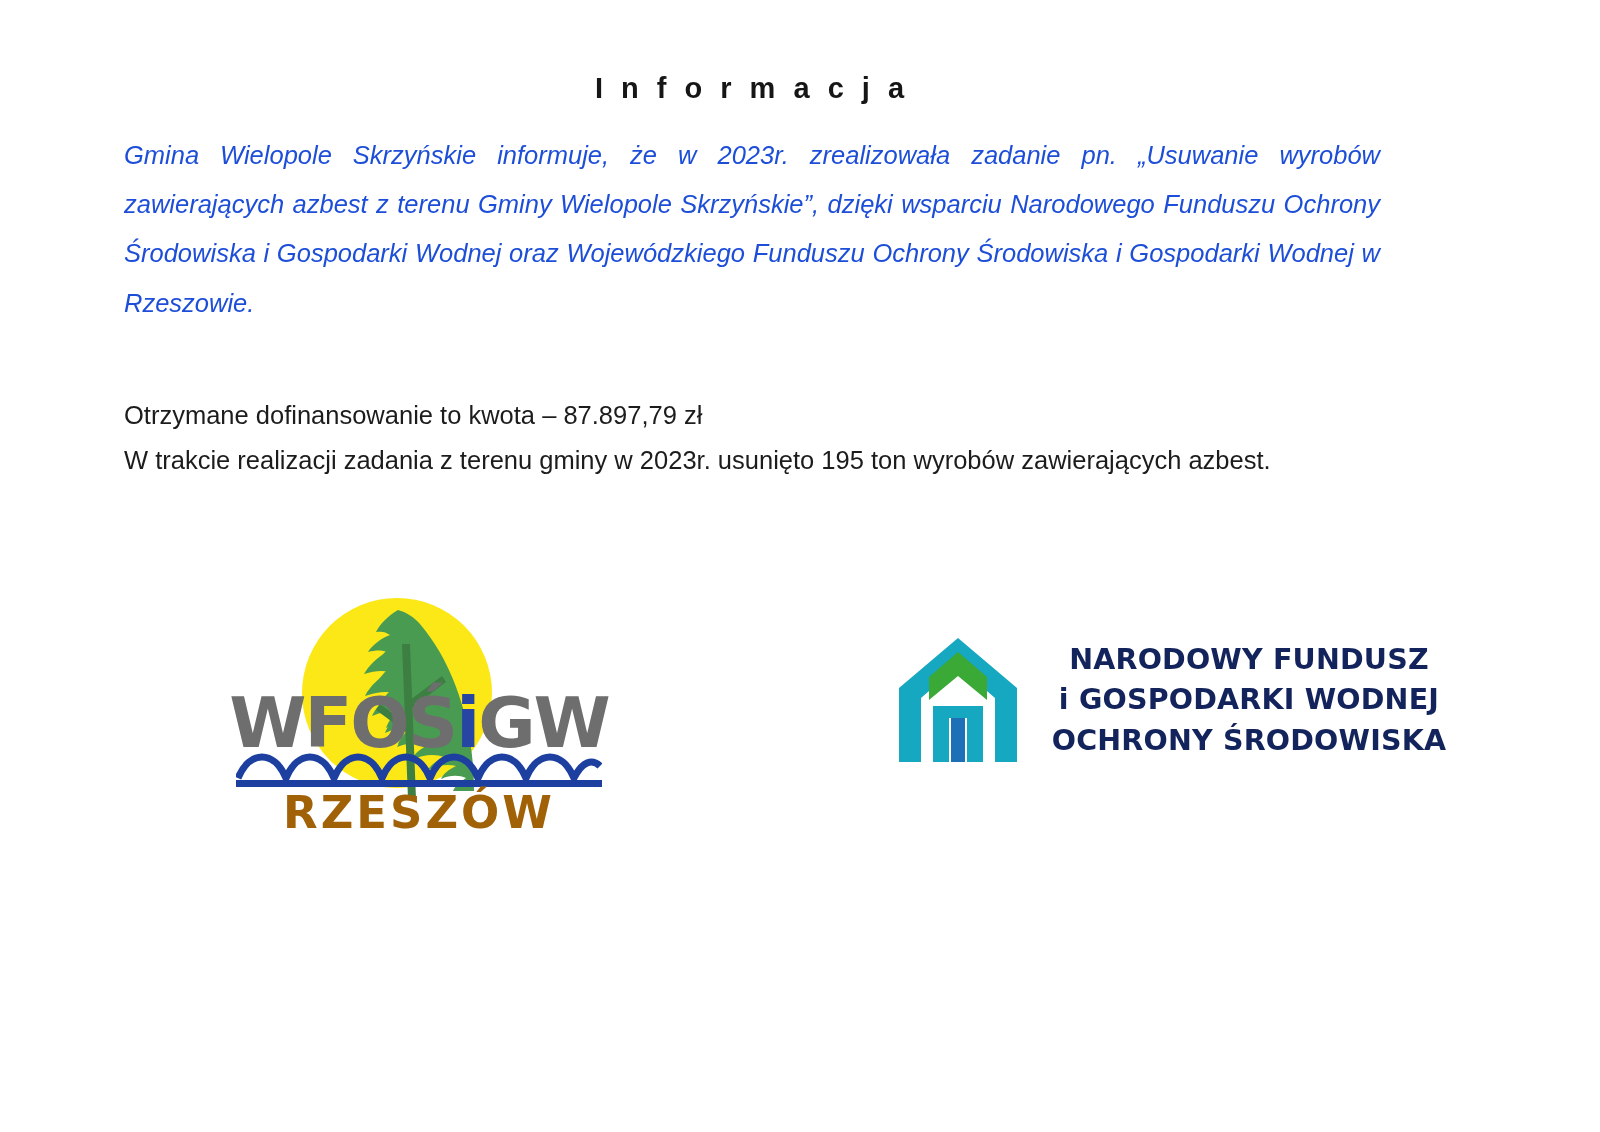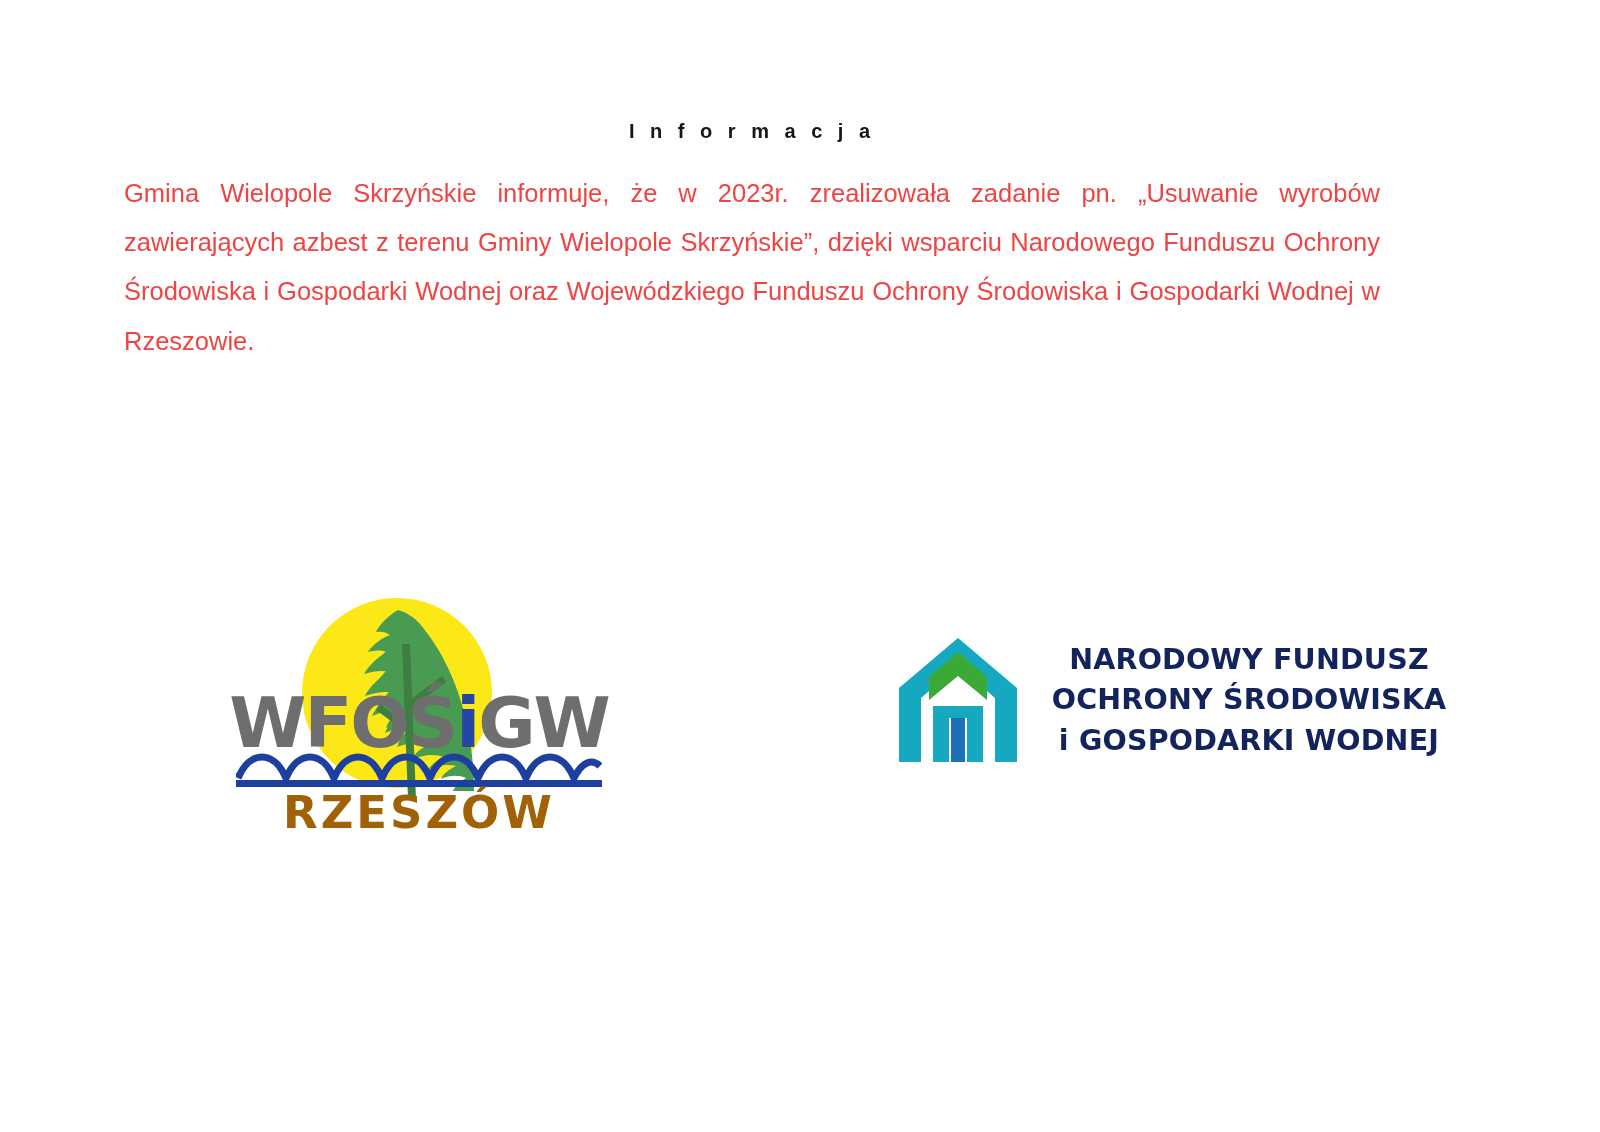--- a/index.html
+++ b/index.html
@@ -20,34 +20,35 @@
     height: 1132px;
     background: #ffffff;
   }
   .content {
     position: absolute;
     left: 124px;
     top: 0;
     width: 1256px;
   }
   .doc-title {
-    margin-top: 120px;
-    text-align: center;
-    font-size: 20px;
+    margin-top: 72px;
+    text-align: center;
+    font-size: 29px;
     font-weight: bold;
     letter-spacing: 5px;
     color: #161616;
   }
   .para {
     margin-top: 26px;
     font-size: 25.5px;
     line-height: 1.93;
     text-align: justify;
     text-justify: inter-word;
-    color: #ef4444;
+    color: #1d4ed8;
+    font-style: italic;
   }
   .para-justified {
     text-align: justify;
   }
   .para-justified::after {
     content: "";
     display: inline-block;
     width: 100%;
   }
   .line {
@@ -164,20 +165,24 @@
 <body>
 
 <div class="page">
 
   <div class="content">
 
     <div class="doc-title">I n f o r m a c j a</div>
 
     <div class="para para-justified">Gmina Wielopole Skrzyńskie informuje, że w 2023r. zrealizowała zadanie pn. „Usuwanie wyrobów zawierających azbest z terenu  Gminy Wielopole Skrzyńskie”,  dzięki wsparciu Narodowego Funduszu Ochrony Środowiska i Gospodarki Wodnej oraz Wojewódzkiego Funduszu Ochrony Środowiska i Gospodarki Wodnej w Rzeszowie.</div>
 
+    <div class="lines-block">
+      <div class="line">Otrzymane dofinansowanie to kwota – 87.897,79 zł</div>
+      <div class="line">W trakcie realizacji zadania z terenu gminy  w 2023r. usunięto 195 ton wyrobów zawierających azbest.</div>
+    </div>
   </div>
 
   <div class="logos">
 
     <div class="wfos">
       <div class="sun"></div>
 
       <svg class="tree" viewBox="0 0 150 195">
         <g fill="#4a9b52">
           <path d="M74 6 C64 12 56 20 52 28 C58 27 62 28 66 31 C58 34 49 40 44 48 C52 46 58 46 63 48 C54 53 45 61 40 70 C50 67 58 66 65 68 C55 74 46 82 41 92 C53 88 62 87 70 89 C60 95 52 103 48 112 C60 107 70 106 78 108 C70 114 64 121 61 129 C72 124 82 123 90 125 C82 130 76 136 73 143 C85 138 96 138 104 141 C96 145 90 150 87 156 C100 150 112 150 120 153 C112 157 107 161 104 166 C114 161 124 160 132 162 C124 166 119 170 117 175 C126 171 135 171 142 174 C136 178 131 182 129 187 L150 187 C150 120 130 60 96 20 C90 13 82 8 74 6 Z"></path>
@@ -207,19 +212,19 @@
         <path d="M59 0 L0 50 L0 124 L22 124 L22 60 L59 28 L96 60 L96 124 L118 124 L118 50 Z" fill="#16a8c0"></path>
         <path d="M59 14 L30 39 L30 62 L59 38 L88 62 L88 39 Z" fill="#3aa935"></path>
         <path d="M34 68 L50 68 L50 124 L34 124 Z" fill="#16a8c0"></path>
         <path d="M68 68 L84 68 L84 124 L68 124 Z" fill="#16a8c0"></path>
         <path d="M52 74 L66 74 L66 124 L52 124 Z" fill="#1d6fb8"></path>
         <path d="M34 68 L84 68 L84 80 L34 80 Z" fill="#16a8c0"></path>
       </svg>
 
       <div class="nf-text">
         <div class="nf-line">NARODOWY FUNDUSZ</div>
+        <div class="nf-line">i GOSPODARKI WODNEJ</div>
         <div class="nf-line">OCHRONY ŚRODOWISKA</div>
-        <div class="nf-line">i GOSPODARKI WODNEJ</div>
       </div>
     </div>
 
   </div>
 </div>
 
 </body></html>

